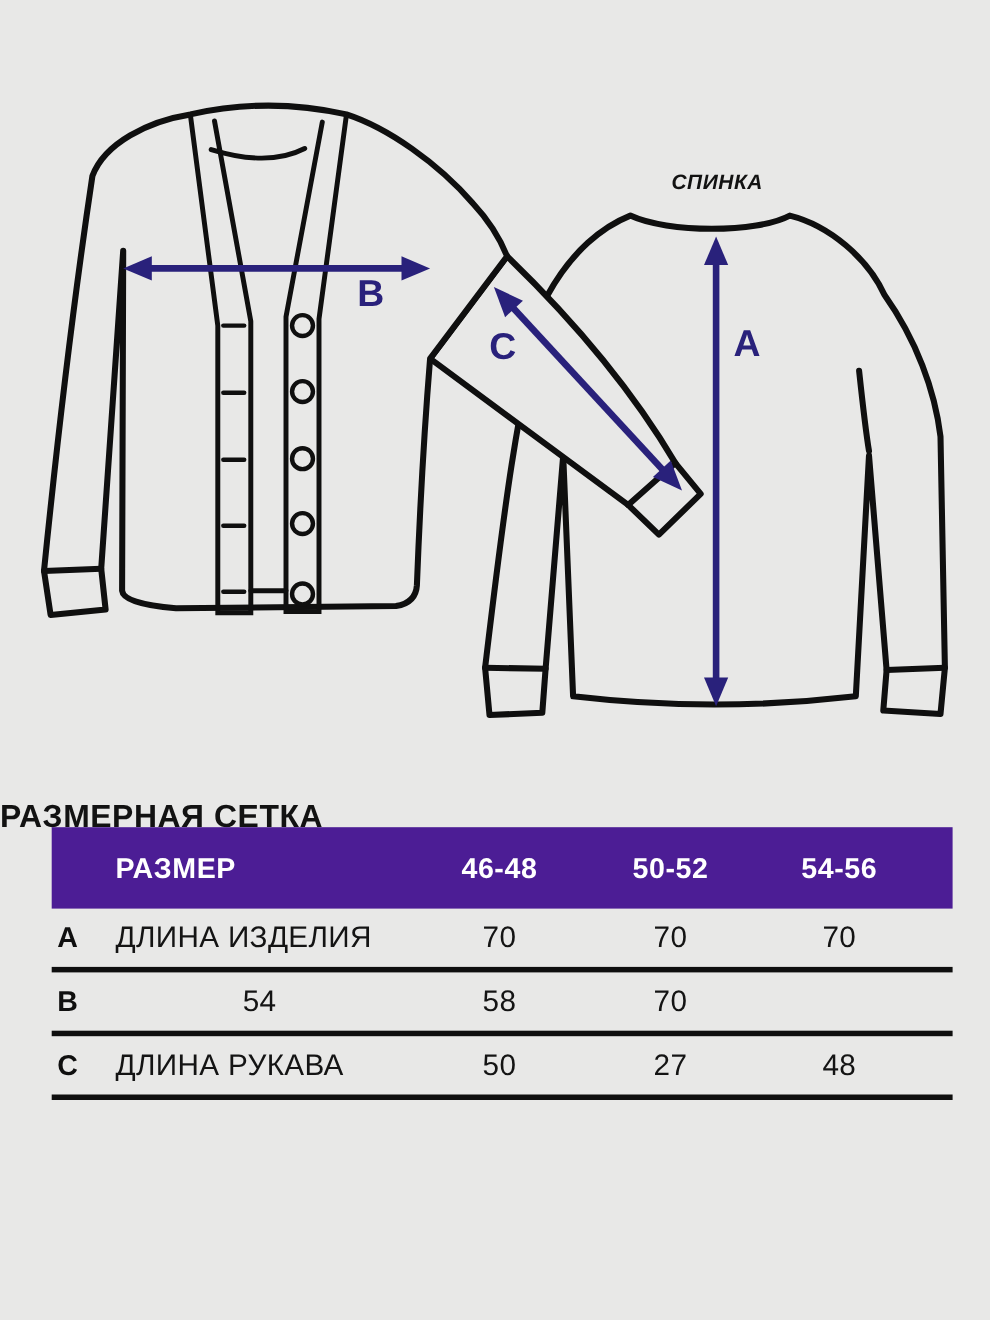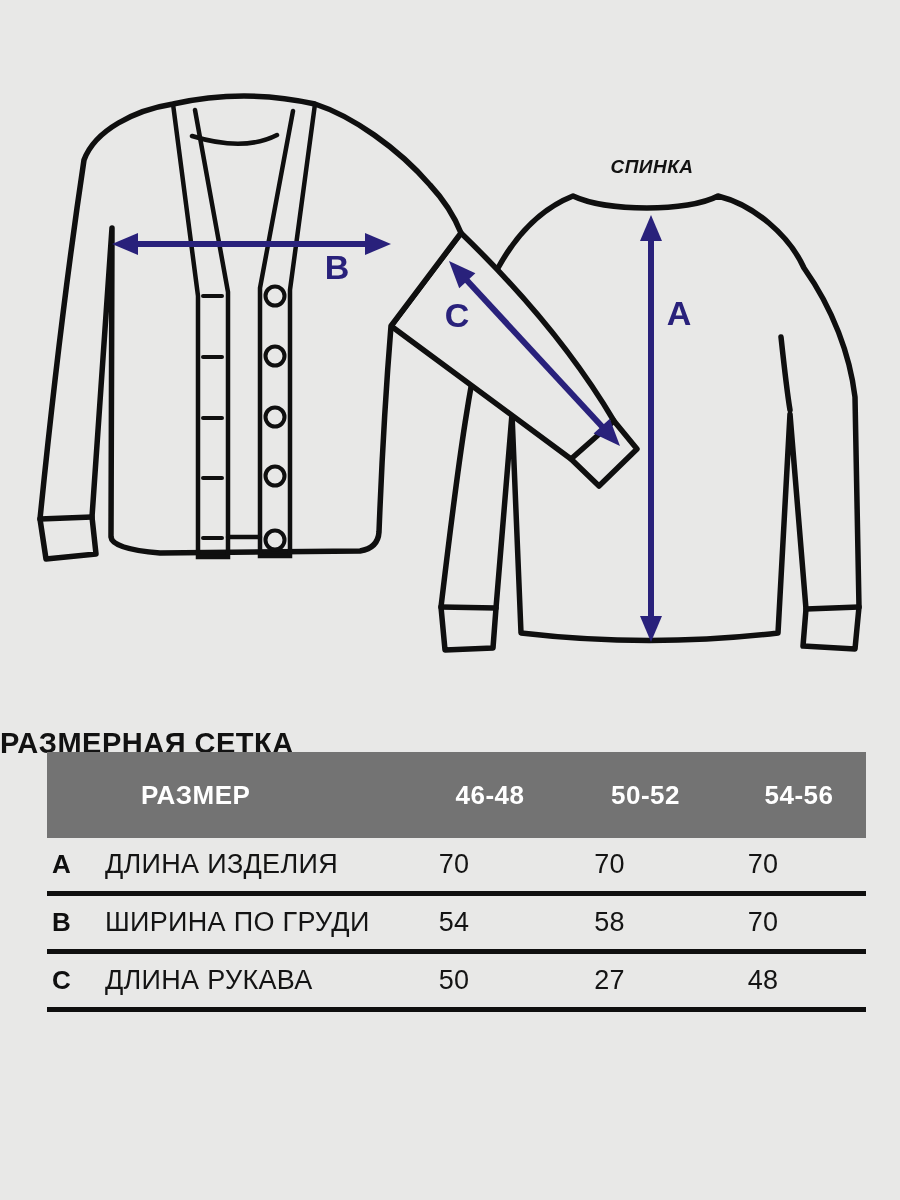--- a/index.html
+++ b/index.html
@@ -14,22 +14,22 @@
     text-align:left;font-size:29px;font-weight:700;
     letter-spacing:.5px;color:#121212;margin-top:24px;
   }
   .size-table{position:absolute;left:47px;top:752px;width:819px;}
   .grid-row{
     display:grid;
     grid-template-columns:48px 282px 154px 157px 150px;
     align-items:center;
   }
   .thead{
-    height:86px;background:#737373;color:#ffffff;
-    font-size:26px;font-weight:700;letter-spacing:.5px;padding-left:36px;
+    height:74px;background:#4c1d95;color:#ffffff;
+    font-size:26px;font-weight:700;letter-spacing:.5px;
   }
   .trow{
     height:53px;border-bottom:5px solid #0f0f0f;
     color:#141414;font-size:27px;letter-spacing:.3px;
   }
   .cell-letter{font-weight:700;font-size:26px;padding-left:5px;color:#0f0f0f;}
   .cell-name{padding-left:10px;white-space:nowrap;}
   .cell-val{text-align:center;}
   .note{
     position:absolute;left:47px;top:1064px;width:840px;
@@ -161,21 +161,20 @@
     <div class="grid-row trow">
       <div class="cell-letter">A</div>
       <div class="cell-name">ДЛИНА ИЗДЕЛИЯ</div>
       <div class="cell-val">70</div>
       <div class="cell-val">70</div>
       <div class="cell-val">70</div>
     </div>
 
     <div class="grid-row trow">
       <div class="cell-letter">B</div>
-      <div class="cell-name">ШИРИНА ПО ГРУДИ</div>
       <div class="cell-val">54</div>
       <div class="cell-val">58</div>
       <div class="cell-val">70</div>
     </div>
 
     <div class="grid-row trow">
       <div class="cell-letter">C</div>
       <div class="cell-name">ДЛИНА РУКАВА</div>
       <div class="cell-val">50</div>
       <div class="cell-val">27</div>

